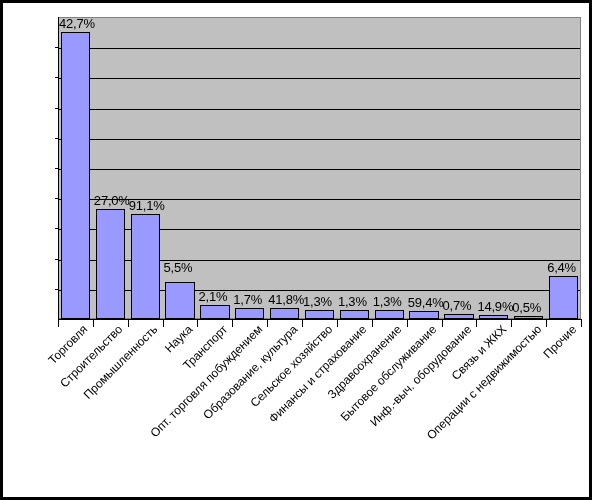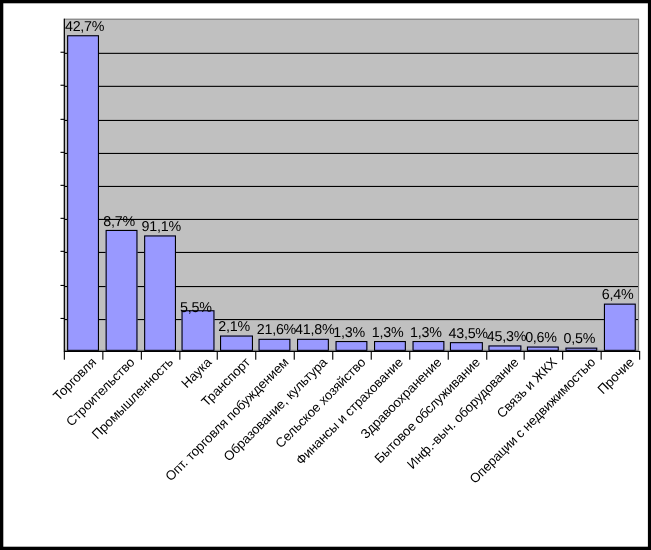--- a/index.html
+++ b/index.html
@@ -157,65 +157,65 @@
     </div>
 
   <div id="bars-layer">
       <div class="bar-slot" style="left: 0px; width: 34.8667px;">
         <div class="bar" title="Торговля 42,7%" style="height: 286.564px;"></div>
       </div>
       <div class="bar-label" style="left: 1px; bottom: 288.564px;">42,7%</div>
       <div class="bar-slot" style="left: 34.8667px; width: 34.8667px;">
         <div class="bar" title="Строительство 16,4%" style="height: 110.062px;"></div>
       </div>
-      <div class="bar-label" style="left: 35.8667px; bottom: 112.062px;">8,7%</div>
+      <div class="bar-label" style="left: 35.8667px; bottom: 112.062px;">27,0%</div>
       <div class="bar-slot" style="left: 69.7333px; width: 34.8667px;">
         <div class="bar" title="Промышленность 15,7%" style="height: 105.364px;"></div>
       </div>
       <div class="bar-label" style="left: 70.7333px; bottom: 107.364px;">91,1%</div>
       <div class="bar-slot" style="left: 104.6px; width: 34.8667px;">
         <div class="bar" title="Наука 5,5%" style="height: 36.9111px;"></div>
       </div>
-      <div class="bar-label" style="left: 105.6px; bottom: 33px;">5,5%</div>
+      <div class="bar-label" style="left: 105.6px; bottom: 45px;">5,5%</div>
       <div class="bar-slot" style="left: 139.467px; width: 34.8667px;">
         <div class="bar" title="Транспорт 2,1%" style="height: 14.0933px;"></div>
       </div>
       <div class="bar-label" style="left: 140.467px; bottom: 16.0933px;">2,1%</div>
       <div class="bar-slot" style="left: 174.333px; width: 34.8667px;">
         <div class="bar" title="Опт. торговля побуждением 1,7%" style="height: 11.4089px;"></div>
       </div>
-      <div class="bar-label" style="left: 175.333px; bottom: 13.4089px;">21,6%</div>
+      <div class="bar-label" style="left: 175.333px; bottom: 13.4089px;">1,7%</div>
       <div class="bar-slot" style="left: 209.2px; width: 34.8667px;">
         <div class="bar" title="Образование, культура 1,6%" style="height: 10.7378px;"></div>
       </div>
       <div class="bar-label" style="left: 210.2px; bottom: 12.7378px;">41,8%</div>
       <div class="bar-slot" style="left: 244.067px; width: 34.8667px;">
         <div class="bar" title="Сельское хозяйство 1,3%" style="height: 8.72444px;"></div>
       </div>
       <div class="bar-label" style="left: 245.067px; bottom: 10.7244px;">1,3%</div>
       <div class="bar-slot" style="left: 278.933px; width: 34.8667px;">
         <div class="bar" title="Финансы и страхование 1,3%" style="height: 8.72444px;"></div>
       </div>
       <div class="bar-label" style="left: 279.933px; bottom: 10.7244px;">1,3%</div>
       <div class="bar-slot" style="left: 313.8px; width: 34.8667px;">
         <div class="bar" title="Здравоохранение 1,3%" style="height: 8.72444px;"></div>
       </div>
       <div class="bar-label" style="left: 314.8px; bottom: 10.7244px;">1,3%</div>
       <div class="bar-slot" style="left: 348.667px; width: 34.8667px;">
         <div class="bar" title="Бытовое обслуживание 1,2%" style="height: 8.05333px;"></div>
       </div>
-      <div class="bar-label" style="left: 349.667px; bottom: 10.0533px;">43,5%</div>
+      <div class="bar-label" style="left: 349.667px; bottom: 10.0533px;">59,4%</div>
       <div class="bar-slot" style="left: 383.533px; width: 34.8667px;">
         <div class="bar" title="Инф.-выч. оборудование 0,7%" style="height: 4.69778px;"></div>
       </div>
-      <div class="bar-label" style="left: 384.533px; bottom: 6.69778px;">45,3%</div>
+      <div class="bar-label" style="left: 384.533px; bottom: 6.69778px;">0,7%</div>
       <div class="bar-slot" style="left: 418.4px; width: 34.8667px;">
         <div class="bar" title="Связь и ЖКХ 0,6%" style="height: 4.02667px;"></div>
       </div>
-      <div class="bar-label" style="left: 419.4px; bottom: 6.02667px;">0,6%</div>
+      <div class="bar-label" style="left: 419.4px; bottom: 6.02667px;">14,9%</div>
       <div class="bar-slot" style="left: 453.267px; width: 34.8667px;">
         <div class="bar" title="Операции с недвижимостью 0,5%" style="height: 3.35556px;"></div>
       </div>
       <div class="bar-label" style="left: 454.267px; bottom: 5.35556px;">0,5%</div>
       <div class="bar-slot" style="left: 488.133px; width: 34.8667px;">
         <div class="bar" title="Прочие 6,4%" style="height: 42.9511px;"></div>
       </div>
       <div class="bar-label" style="left: 489.133px; bottom: 44.9511px;">6,4%</div>
     </div>
 

